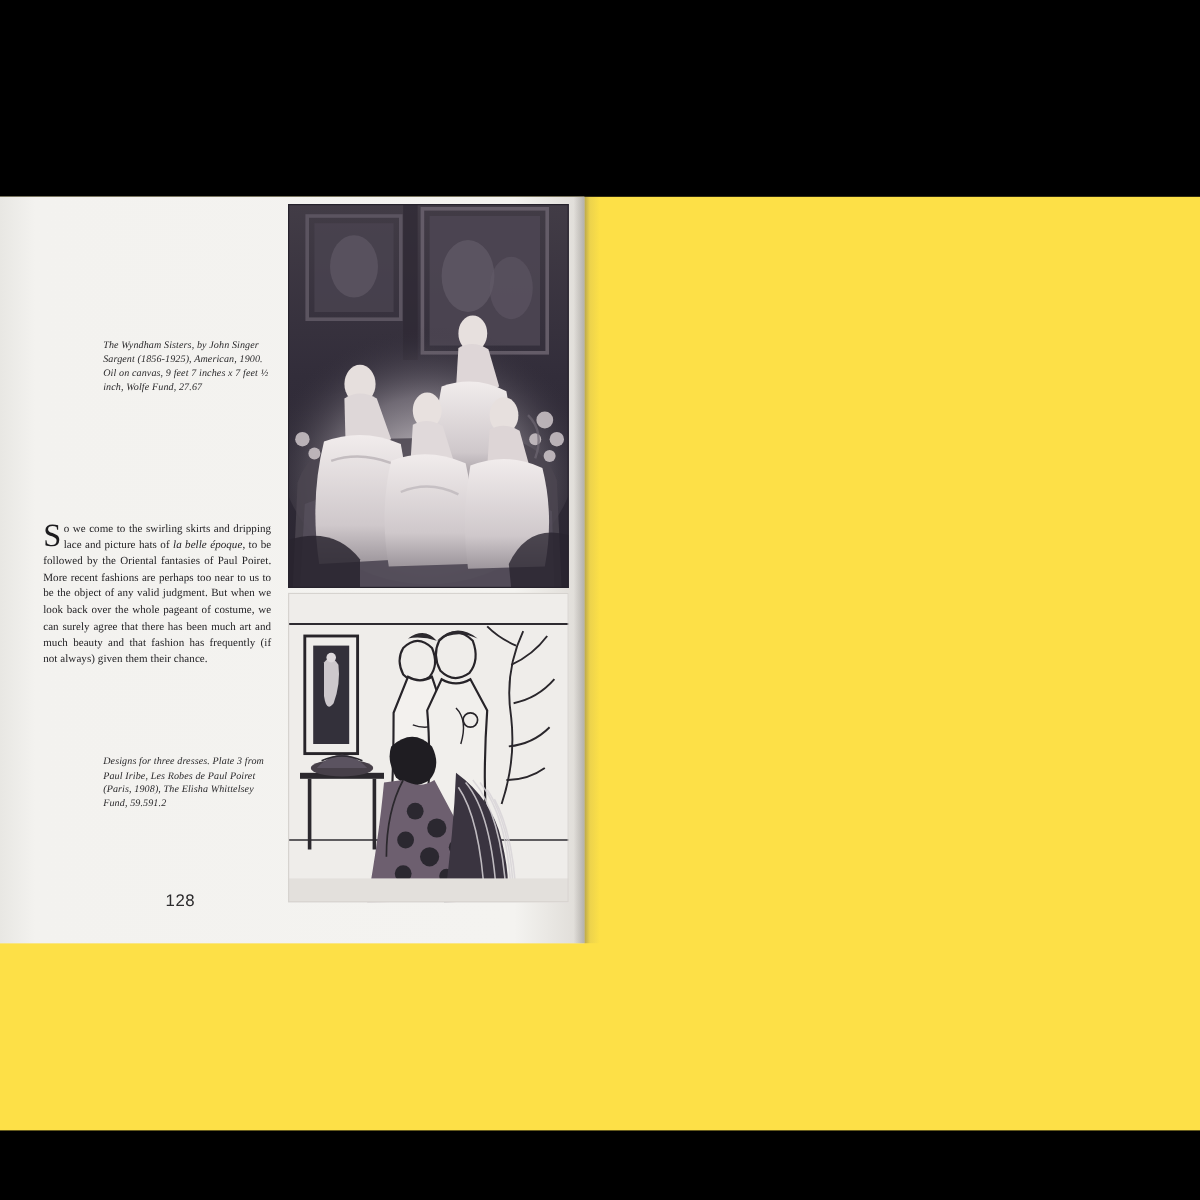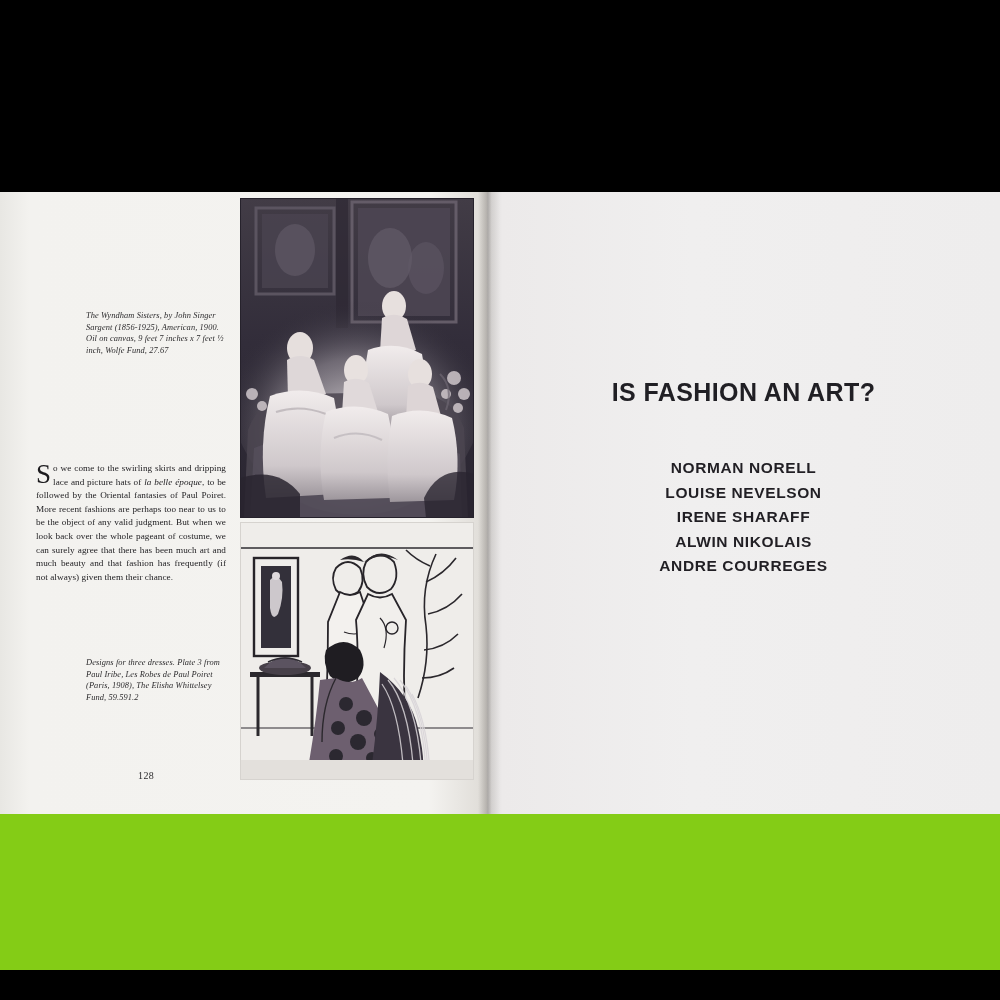--- a/index.html
+++ b/index.html
@@ -10,24 +10,24 @@
   body {
     width: 1000px;
     height: 1000px;
     overflow: hidden;
     font-family: "Liberation Serif", serif;
   }
 
   .scan {
     position: absolute;
     left: 0;
-    top: 192px;
+    top: 164px;
     width: 1000px;
     height: 778px;
-    background: #84cc16;
+    background: #fde047;
   }
 
   
   .left-page {
     position: absolute;
     left: 0;
     top: 0;
     width: 487px;
     height: 622px;
     background: #f2f1ee;
@@ -74,22 +74,22 @@
     padding: 1px 2px 0 0;
     font-family: "Liberation Serif", serif;
     color: #1d1c1f;
   }
   .body-text i { }
 
   .folio {
     position: absolute;
     left: 138px;
     top: 578px;
-    font-family: Liberation Serif, serif;
-    font-size: 10px;
+    font-family: Liberation Sans, sans-serif;
+    font-size: 14px;
     color: #2c2b2d;
     letter-spacing: 0.4px;
   }
 
   
   .plate {
     position: absolute;
     overflow: hidden;
   }
   .plate-top {
@@ -320,26 +320,15 @@
           </g>
           <path d="M96 156 q-14 26 -14 64" stroke="#2b282d" stroke-width="1.4" fill="none"></path>
         </g>
 
         <rect x="0" y="238" width="234" height="20" fill="#e3e0dc"></rect>
         <rect x="0" y="0" width="234" height="258" fill="none" stroke="#d6d3cf" stroke-width="2"></rect>
       </svg>
     </div>
   </div>
 
-  <div class="right-page">
-    <div class="art-title">IS FASHION AN ART?</div>
-
-    <div class="names">
-      <div class="name">NORMAN NORELL</div>
-      <div class="name">LOUISE NEVELSON</div>
-      <div class="name">IRENE SHARAFF</div>
-      <div class="name">ALWIN NIKOLAIS</div>
-      <div class="name">ANDRE COURREGES</div>
-    </div>
-  </div>
 
   <div class="gutter"></div>
 </div>
 
 </body></html>

